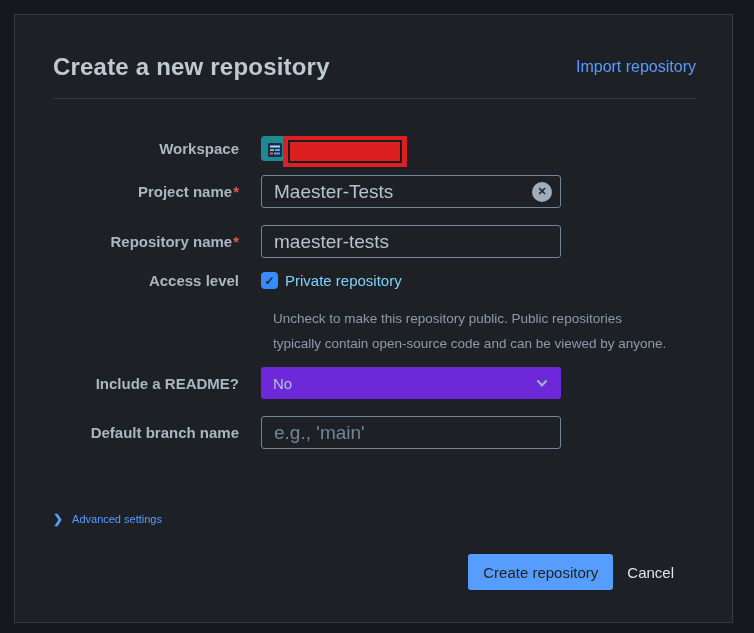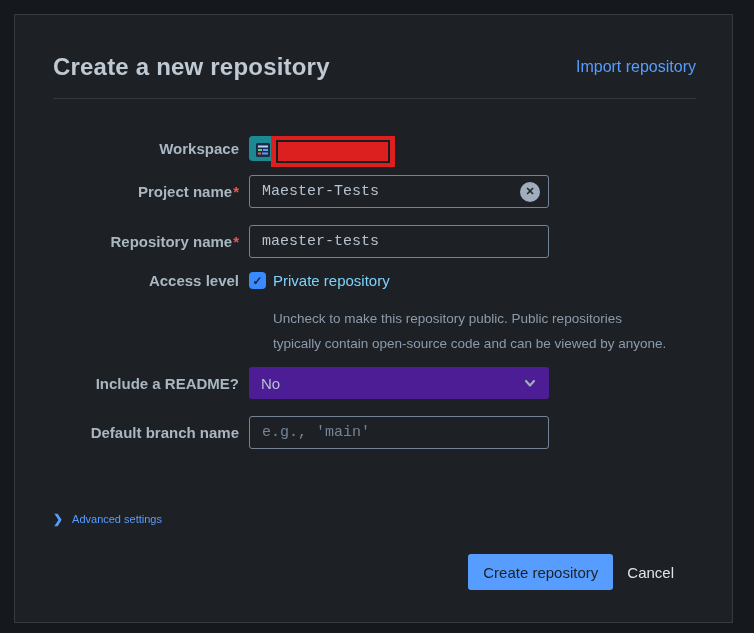--- a/index.html
+++ b/index.html
@@ -26,42 +26,42 @@
     color:#BFC9D3; letter-spacing:.2px;
   }
   .import-link {
     color:#579DFF; font-size:16px; text-decoration:none; cursor:pointer;
   }
   .divider {
     position:absolute; left:38px; right:36px; top:83px;
     height:1px; background:#31383F;
   }
   .row {
-    position:absolute; left:38px; display:flex; align-items:center;
+    position:absolute; left:38px; display:flex; align-items:center;gap:12px;
   }
   .label {
     width:186px; flex:none; text-align:right; margin-right:10px;
     font-size:15px; font-weight:600; color:#A9B7C2;
   }
   .req { color:#F0564C; margin-left:1px; font-weight:600; }
   .field { width:300px; position:relative; display:flex; align-items:center; }
 
   #row-workspace { top:117px; height:32px; }
   #row-project   { top:160px; height:33px; }
   #row-repo      { top:210px; height:33px; }
   #row-access    { top:257px; height:20px; align-items:flex-start; }
   #row-readme    { top:352px; height:32px; }
   #row-branch    { top:401px; height:33px; }
   #row-gitignore { top:451px; height:32px; }
 
   .text-input {
     width:100%; height:33px;
     background:#1D2125; border:1px solid #738496; border-radius:3px;
-    color:#B6C2CF; font-size:15px; padding:0 12px;
-    font-family:Liberation Mono, monospace; outline:none;
+    color:#B6C2CF; font-size:19px; padding:0 12px;
+    font-family:Liberation Sans, sans-serif; outline:none;
   }
   .text-input::placeholder { color:#738496; opacity:1; }
   .with-clear { padding-right:38px; }
   .clear-btn {
     position:absolute; right:9px; top:50%; transform:translateY(-50%);
     width:20px; height:20px; border-radius:50%;
     background:#9FADBC; color:#22272B;
     display:flex; align-items:center; justify-content:center;
     font-size:11px; font-weight:bold; cursor:pointer; line-height:1;
   }
@@ -70,21 +70,21 @@
     background:#DC1F1F; z-index:2;
   }
   .redact-inner {
     position:absolute; left:5px; right:5px; top:4px; bottom:4px;
     border:2px solid #191C20;
   }
   .avatar { flex:none; margin-right:4px; border-radius:3px; display:block; }
 
   .select {
     width:100%; height:32px;
-    background:#4c1d95; border-radius:3px;
+    background:#6d28d9; border-radius:3px;
     display:flex; align-items:center; justify-content:space-between;
     padding:0 12px; color:#B6C2CF; font-size:15px; cursor:pointer;
   }
   .chev svg { display:block; }
 
   .checkbox {
     width:17px; height:17px; flex:none;
     border-radius:4px; background:#388BFF;
     display:flex; align-items:center; justify-content:center;
     margin-right:7px; cursor:pointer;

